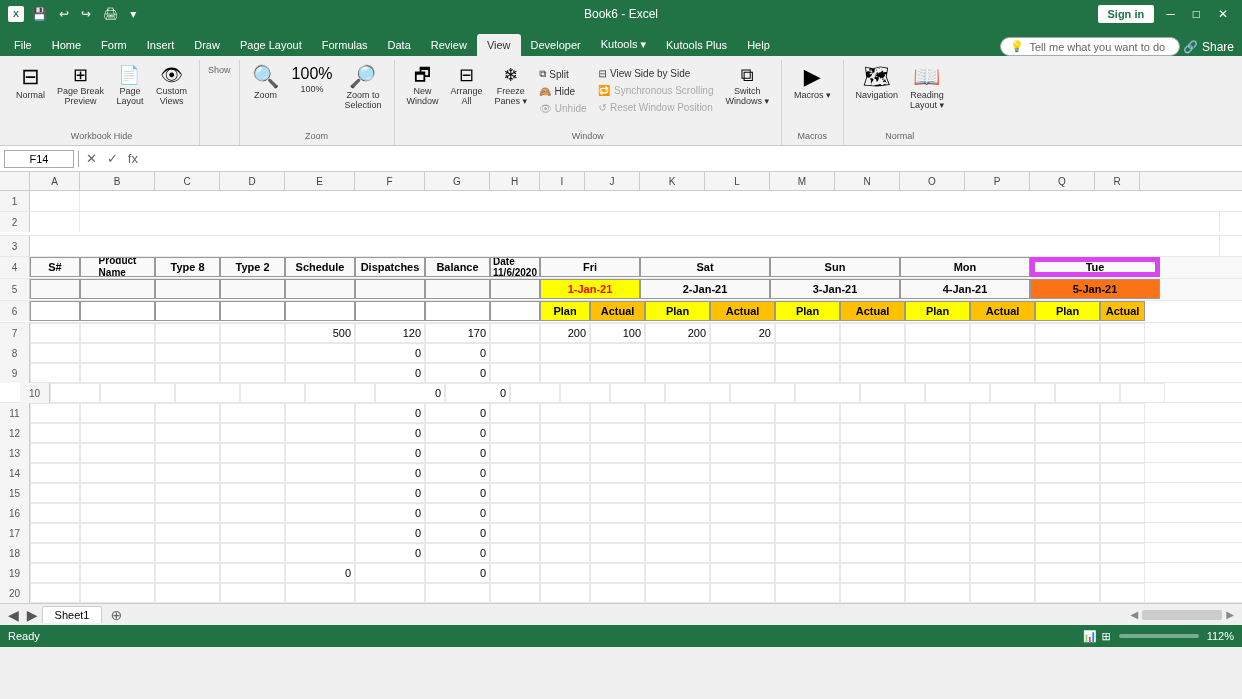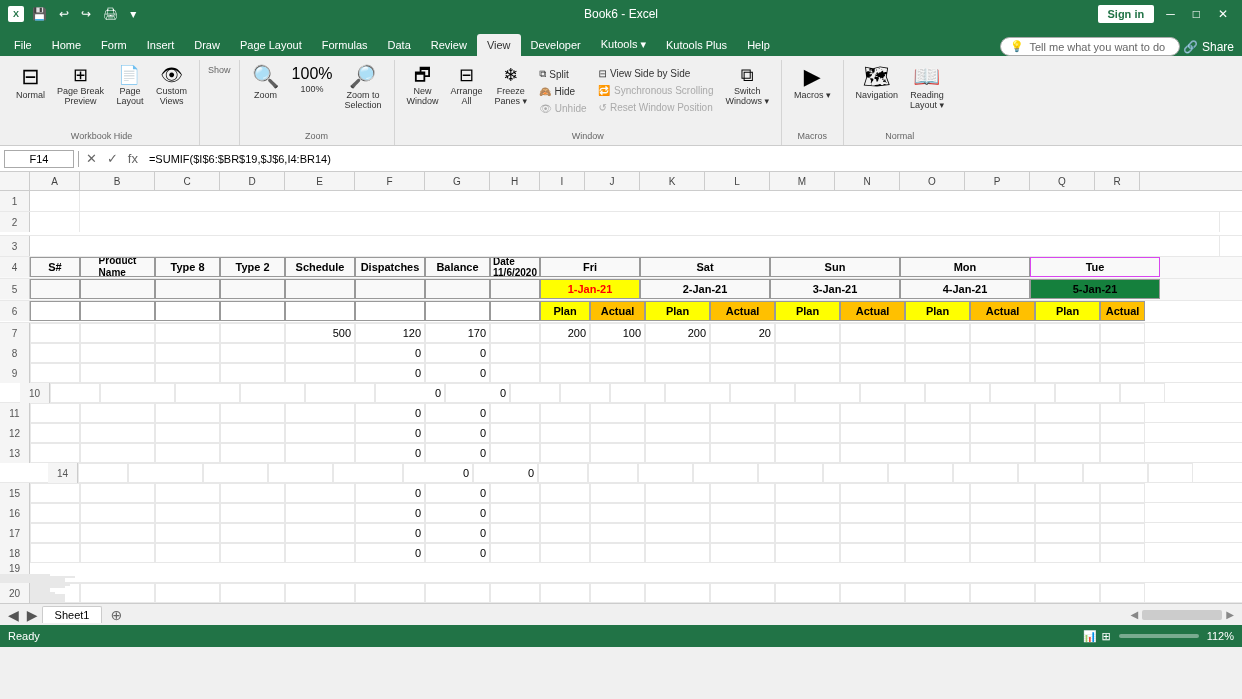--- a/index.html
+++ b/index.html
@@ -397,21 +397,20 @@
     <div class="ribbon-group-label">Normal</div>
   </div>
 </div>
 
 <div class="formula-bar">
   <input class="cell-ref" value="F14" style="">
   <div class="formula-divider"></div>
   <button class="formula-btn">✕</button>
   <button class="formula-btn">✓</button>
   <button class="formula-btn">fx</button>
-  <input class="formula-input" value="=SUMIF($I$6:$BR$19,$J$6,I4:BR14)" style="">
 </div>
 
 <div class="spreadsheet-container">
   <div class="grid-wrapper">
 
     <div class="col-headers">
       <div class="row-num-header w-30"></div>
       <div class="col-header" style="width:50px">A</div>
       <div class="col-header" style="width:75px">B</div>
       <div class="col-header" style="width:65px">C</div>
@@ -455,38 +454,38 @@
       <div class="cell center bold" style="width:65px; border:1px solid #999; background:#f9f9f9">Type 8</div>
       <div class="cell center bold" style="width:65px; border:1px solid #999; background:#f9f9f9">Type 2</div>
       <div class="cell center bold" style="width:70px; border:1px solid #999; background:#f9f9f9">Schedule</div>
       <div class="cell center bold" style="width:70px; border:1px solid #999; background:#f9f9f9">Dispatches</div>
       <div class="cell center bold" style="width:65px; border:1px solid #999; background:#f9f9f9">Balance</div>
       <div class="cell center bold" style="width:50px; border:1px solid #999; background:#f9f9f9; font-size:10px">Date<br>11/6/2020</div>
       <div class="cell center bold" style="width:100px; border:1px solid #999; background:#f9f9f9">Fri</div>
       <div class="cell center bold" style="width:130px; border:1px solid #999; background:#f9f9f9">Sat</div>
       <div class="cell center bold" style="width:130px; border:1px solid #999; background:#f9f9f9">Sun</div>
       <div class="cell center bold" style="width:130px; border:1px solid #999; background:#f9f9f9">Mon</div>
-      <div class="cell center bold" style="width:130px; border:1px solid #d946ef; background:#f9f9f9">Tue</div>
+      <div class="cell center bold" style="width:130px; border:5px solid #d946ef; background:#f9f9f9">Tue</div>
     </div>
 
     <div class="grid-row" style="height:22px; background:#f9f9f9;">
       <div class="row-num">5</div>
       <div class="cell" style="width:50px; border:1px solid #999; background:#f9f9f9"></div>
       <div class="cell" style="width:75px; border:1px solid #999; background:#f9f9f9"></div>
       <div class="cell" style="width:65px; border:1px solid #999; background:#f9f9f9"></div>
       <div class="cell" style="width:65px; border:1px solid #999; background:#f9f9f9"></div>
       <div class="cell" style="width:70px; border:1px solid #999; background:#f9f9f9"></div>
       <div class="cell" style="width:70px; border:1px solid #999; background:#f9f9f9"></div>
       <div class="cell" style="width:65px; border:1px solid #999; background:#f9f9f9"></div>
       <div class="cell" style="width:50px; border:1px solid #999; background:#f9f9f9"></div>
       <div class="cell center bold color-red" style="width:100px; border:1px solid #999; background:#FFFF00">1-Jan-21</div>
       <div class="cell center bold" style="width:130px; border:1px solid #999; background:#f9f9f9">2-Jan-21</div>
       <div class="cell center bold" style="width:130px; border:1px solid #999; background:#f9f9f9">3-Jan-21</div>
       <div class="cell center bold" style="width:130px; border:1px solid #999; background:#f9f9f9">4-Jan-21</div>
-      <div class="cell center bold" style="width:130px; border:1px solid #999; background:#15803d">5-Jan-21</div>
+      <div class="cell center bold" style="width:130px; border:1px solid #999; background:#f97316">5-Jan-21</div>
     </div>
 
     <div class="grid-row" style="height:22px;">
       <div class="row-num">6</div>
       <div class="cell" style="width:50px; border:1px solid #999"></div>
       <div class="cell" style="width:75px; border:1px solid #999"></div>
       <div class="cell" style="width:65px; border:1px solid #999"></div>
       <div class="cell" style="width:65px; border:1px solid #999"></div>
       <div class="cell" style="width:70px; border:1px solid #999"></div>
       <div class="cell" style="width:70px; border:1px solid #999"></div>
@@ -646,21 +645,21 @@
           <div class="cell right" style="width: 55px; border: 1px solid rgb(232, 232, 232);"></div>
           <div class="cell right" style="width: 65px; border: 1px solid rgb(232, 232, 232);"></div>
           <div class="cell right" style="width: 65px; border: 1px solid rgb(232, 232, 232);"></div>
           <div class="cell right" style="width: 65px; border: 1px solid rgb(232, 232, 232);"></div>
           <div class="cell right" style="width: 65px; border: 1px solid rgb(232, 232, 232);"></div>
           <div class="cell right" style="width: 65px; border: 1px solid rgb(232, 232, 232);"></div>
           <div class="cell right" style="width: 65px; border: 1px solid rgb(232, 232, 232);"></div>
           <div class="cell right" style="width: 65px; border: 1px solid rgb(232, 232, 232);"></div>
           <div class="cell right" style="width: 45px; border: 1px solid rgb(232, 232, 232);"></div>
         </div>
-        <div class="grid-row" style="height: 20px; padding-left: 48px;">
+        <div class="grid-row" style="height: 20px;">
           <div class="row-num">14</div>
           <div class="cell right" style="width: 50px; border: 1px solid rgb(232, 232, 232);"></div>
           <div class="cell right" style="width: 75px; border: 1px solid rgb(232, 232, 232);"></div>
           <div class="cell right" style="width: 65px; border: 1px solid rgb(232, 232, 232);"></div>
           <div class="cell right" style="width: 65px; border: 1px solid rgb(232, 232, 232);"></div>
           <div class="cell right" style="width: 70px; border: 1px solid rgb(232, 232, 232);"></div>
           <div class="cell right" style="width: 70px; border: 1px solid rgb(232, 232, 232);">0</div>
           <div class="cell right" style="width: 65px; border: 1px solid rgb(232, 232, 232);">0</div>
           <div class="cell right" style="width: 50px; border: 1px solid rgb(232, 232, 232);"></div>
           <div class="cell right" style="width: 50px; border: 1px solid rgb(232, 232, 232);"></div>
@@ -751,21 +750,21 @@
           <div class="cell right" style="width: 55px; border: 1px solid rgb(232, 232, 232);"></div>
           <div class="cell right" style="width: 65px; border: 1px solid rgb(232, 232, 232);"></div>
           <div class="cell right" style="width: 65px; border: 1px solid rgb(232, 232, 232);"></div>
           <div class="cell right" style="width: 65px; border: 1px solid rgb(232, 232, 232);"></div>
           <div class="cell right" style="width: 65px; border: 1px solid rgb(232, 232, 232);"></div>
           <div class="cell right" style="width: 65px; border: 1px solid rgb(232, 232, 232);"></div>
           <div class="cell right" style="width: 65px; border: 1px solid rgb(232, 232, 232);"></div>
           <div class="cell right" style="width: 65px; border: 1px solid rgb(232, 232, 232);"></div>
           <div class="cell right" style="width: 45px; border: 1px solid rgb(232, 232, 232);"></div>
         </div>
-        <div class="grid-row" style="height: 20px; flex-direction: column;">
+        <div class="grid-row" style="height: 20px;">
           <div class="row-num">19</div>
           <div class="cell right" style="width: 50px; border: 1px solid rgb(232, 232, 232);"></div>
           <div class="cell right" style="width: 75px; border: 1px solid rgb(232, 232, 232);"></div>
           <div class="cell right" style="width: 65px; border: 1px solid rgb(232, 232, 232);"></div>
           <div class="cell right" style="width: 65px; border: 1px solid rgb(232, 232, 232);"></div>
           <div class="cell right" style="width: 70px; border: 1px solid rgb(232, 232, 232);">0</div>
           <div class="cell right" style="width: 70px; border: 1px solid rgb(232, 232, 232);"></div>
           <div class="cell right" style="width: 65px; border: 1px solid rgb(232, 232, 232);">0</div>
           <div class="cell right" style="width: 50px; border: 1px solid rgb(232, 232, 232);"></div>
           <div class="cell right" style="width: 50px; border: 1px solid rgb(232, 232, 232);"></div>

